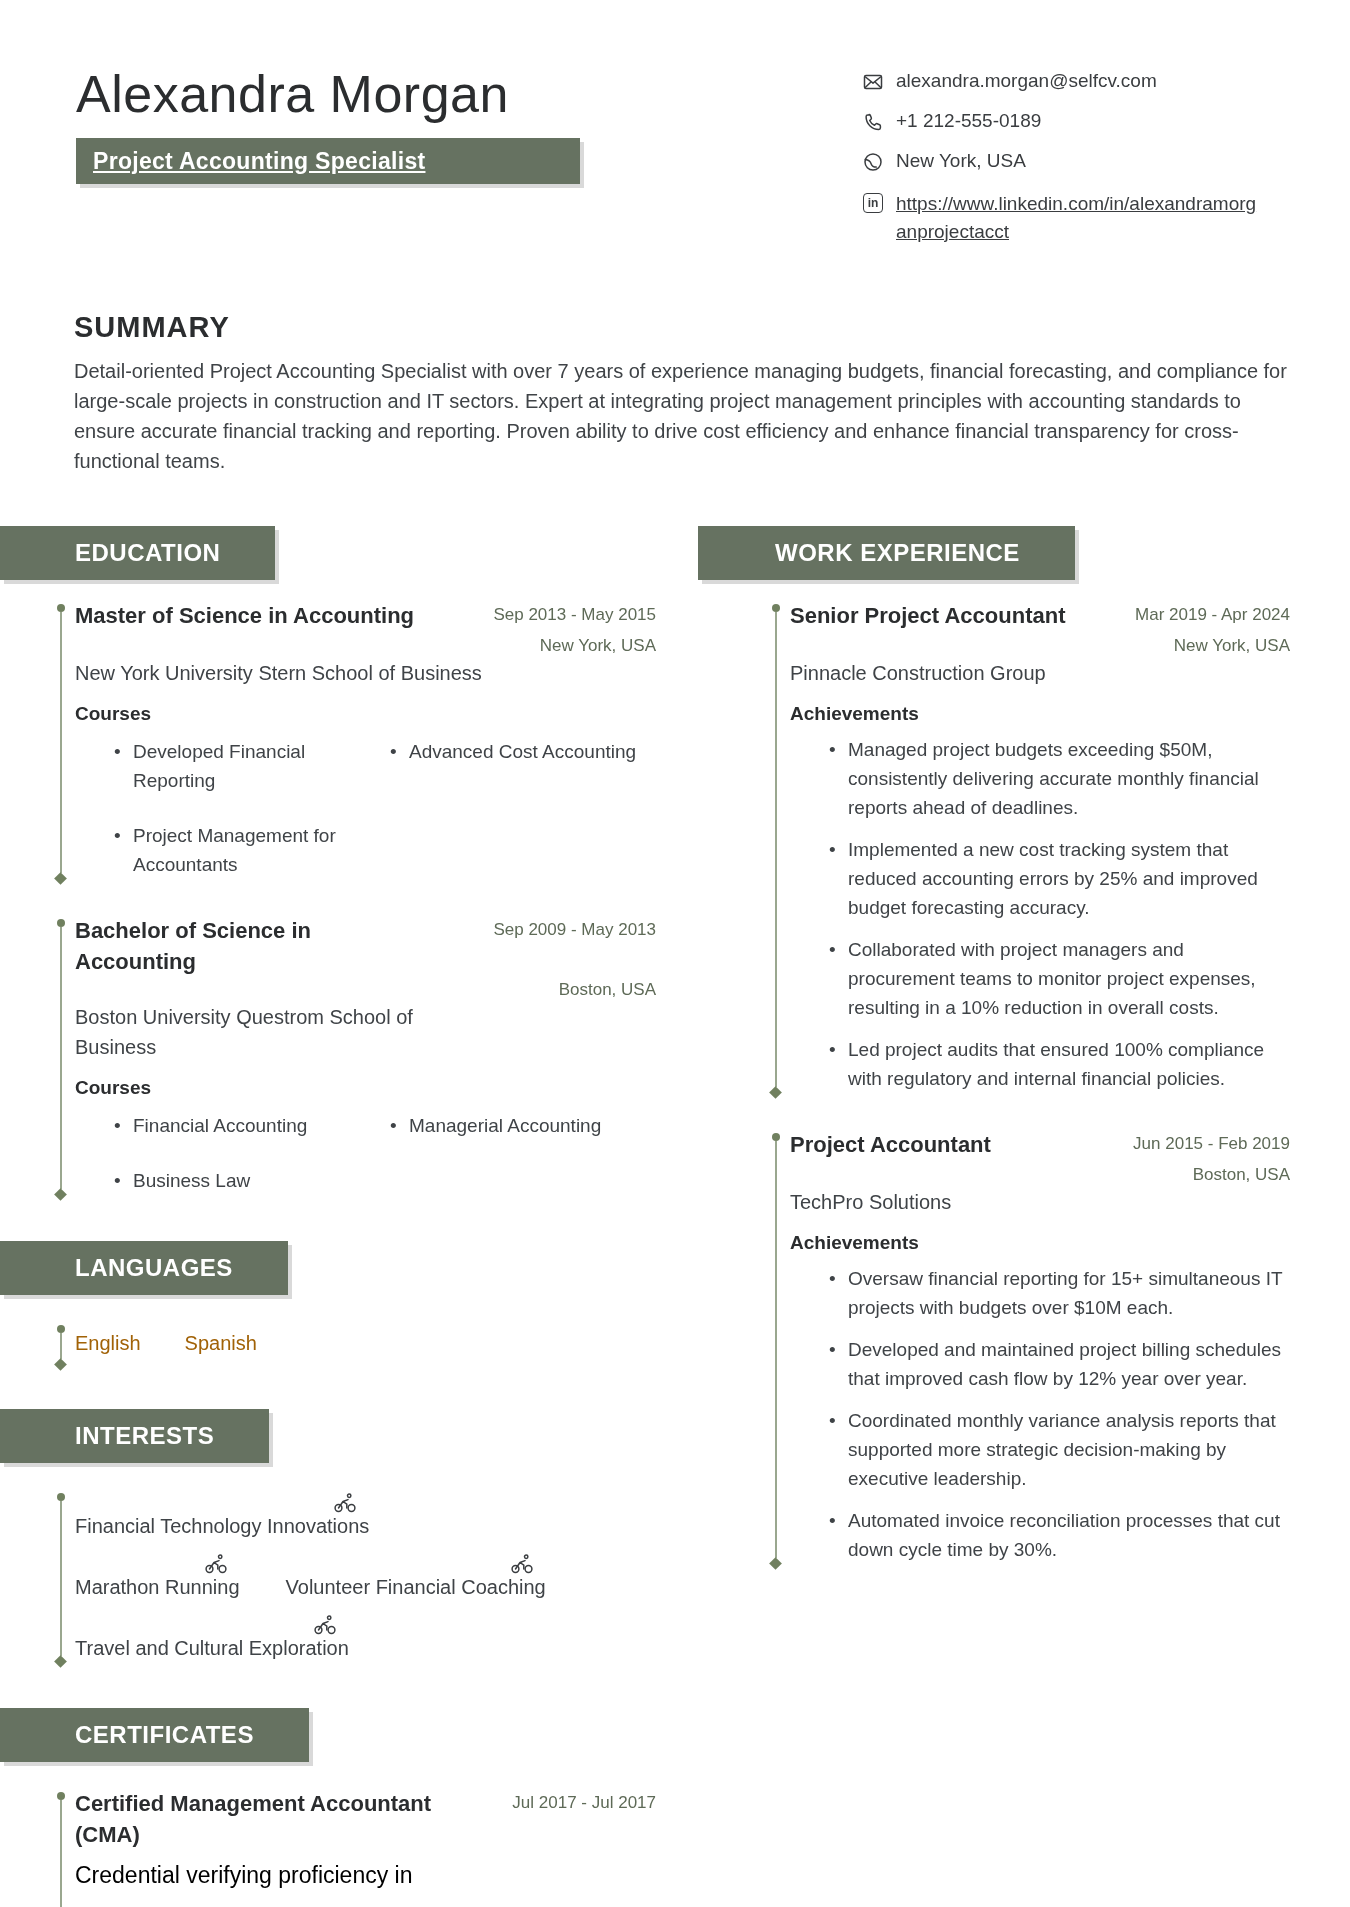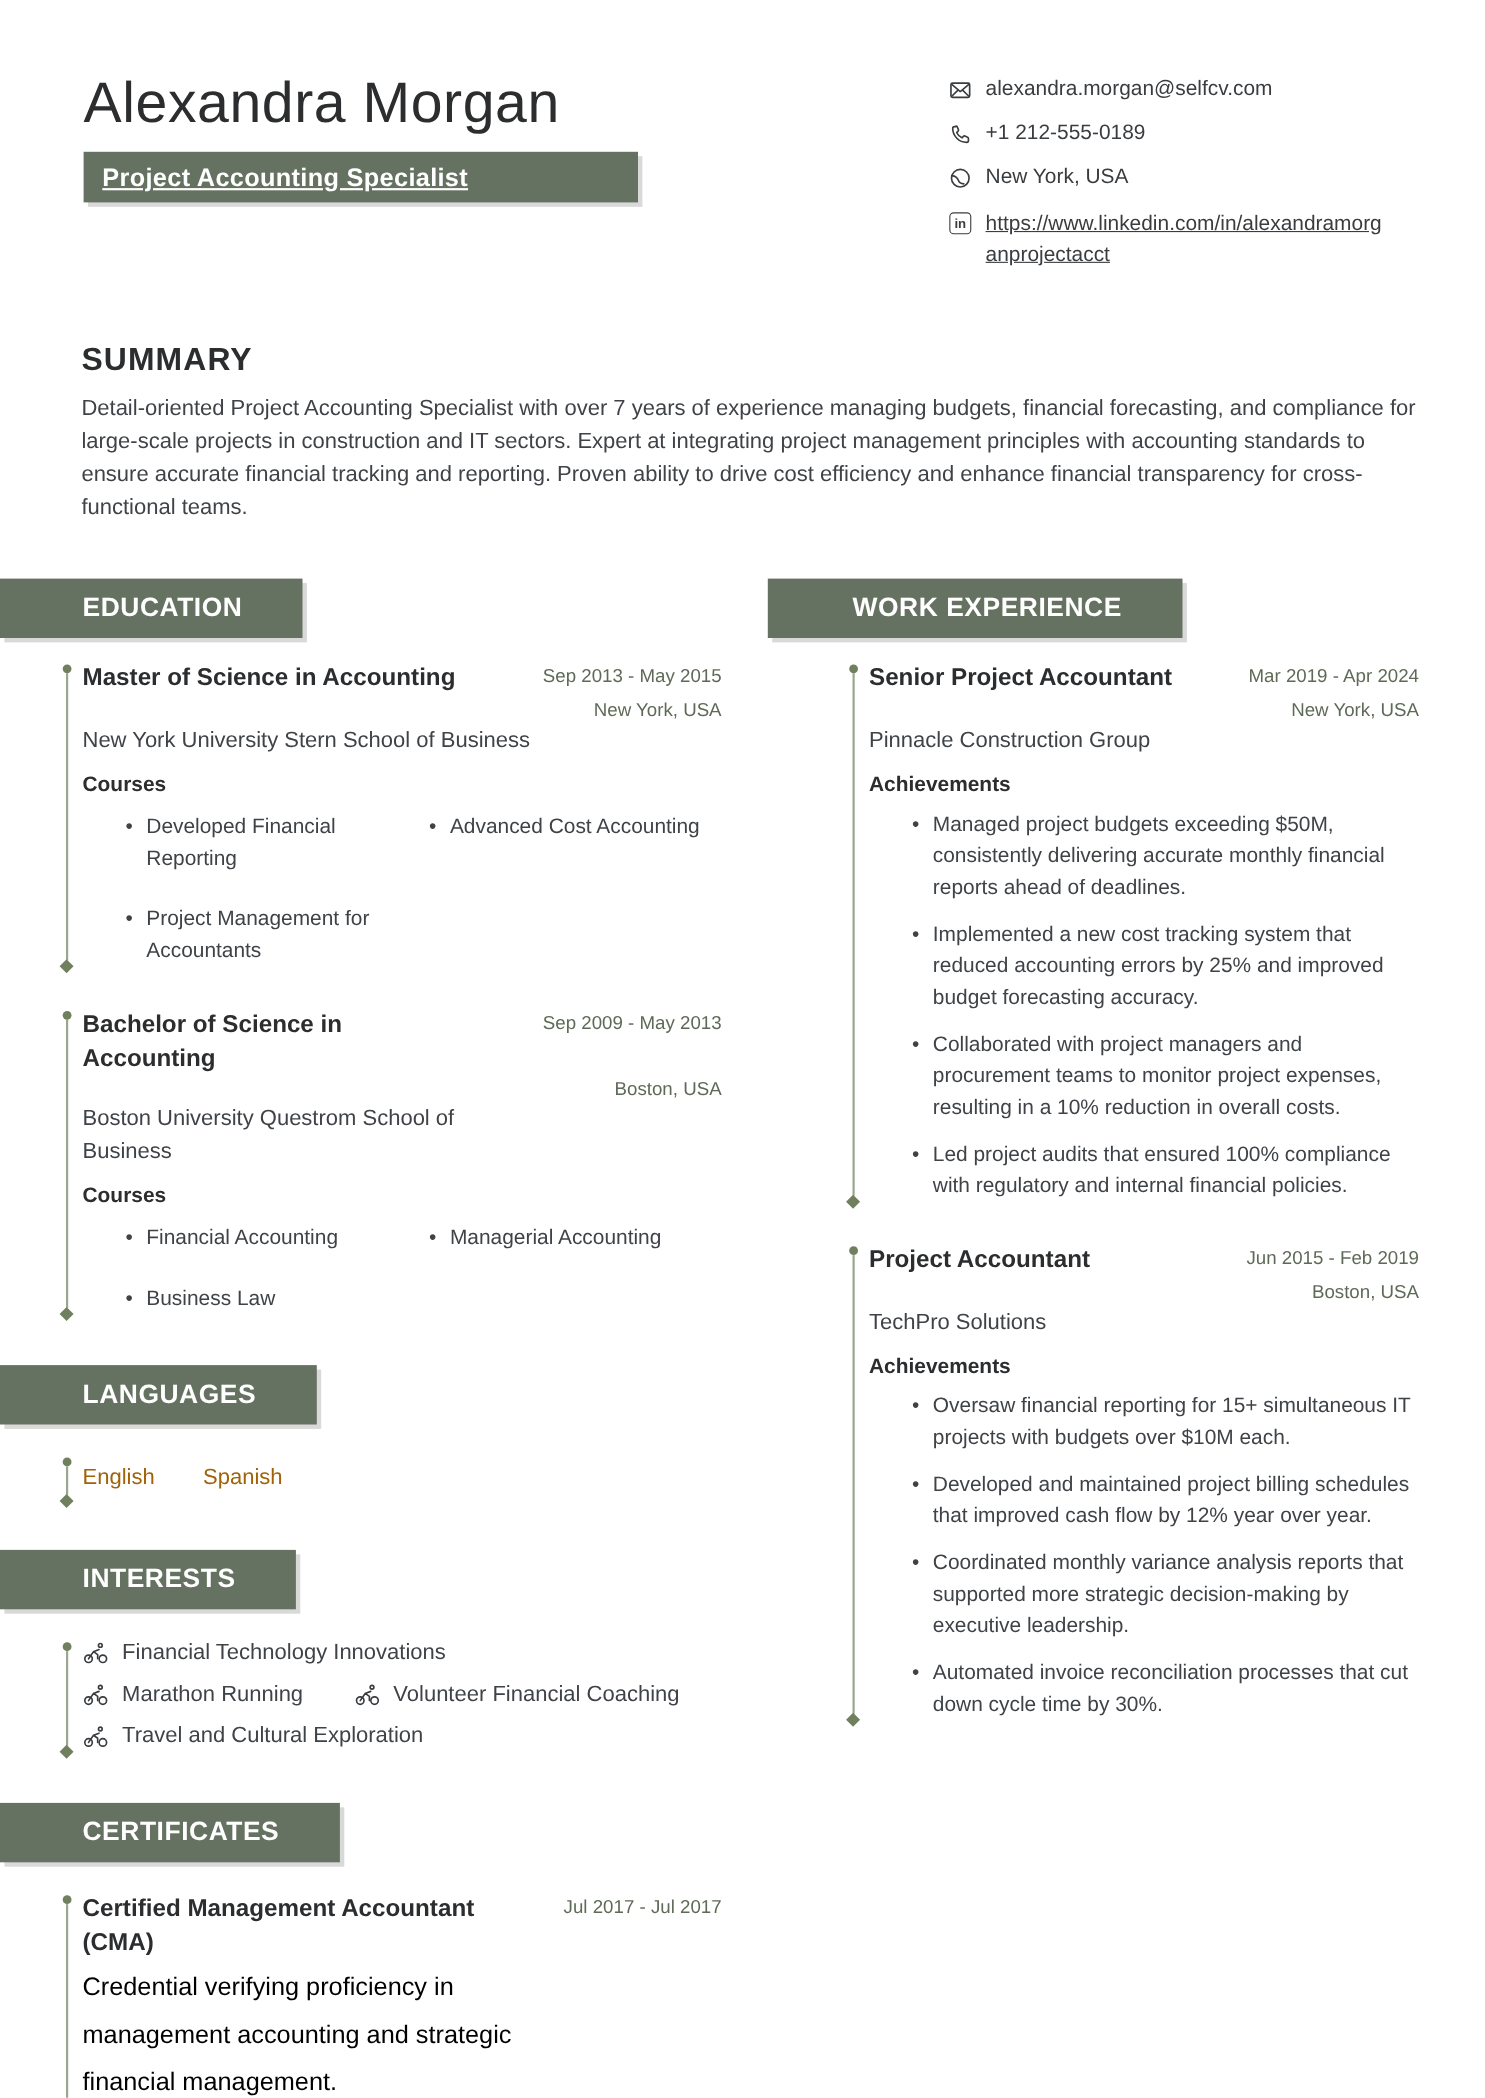--- a/index.html
+++ b/index.html
@@ -89,21 +89,21 @@
   ul.achievements li:last-child { margin-bottom:0; }
 
   
   .lang-entry { min-height:44px; display:flex; align-items:center; }
   .lang-row { display:flex; gap:44px; font-size:20px; color:#a16207; }
 
   
   .int-entry { padding-top:2px; padding-bottom:2px; }
   .int-row { display:flex; align-items:center; margin-bottom:14px; }
   .int-row:last-child { margin-bottom:0; }
-  .int-item { display:flex; align-items:flex-start; font-size:20px; color:#3f4347; }
+  .int-item { display:flex; align-items:flex-end; font-size:20px; color:#3f4347;flex-direction:column; }
   .int-item + .int-item { margin-left:46px; }
   .iicon { width:24px; height:24px; margin-right:12px; flex-shrink:0; }
   .iicon svg { width:24px; height:24px; stroke:#3a3d40; fill:none; stroke-width:1.5; stroke-linecap:round; stroke-linejoin:round; }
 
   
   .cert-title { font-size:22px; font-weight:700; color:#2b2d2f; line-height:31px; max-width:415px; }
   .cert-desc { font-size:23px; line-height:43px; color:#000000; max-width:470px; margin-top:4px; }
 
   .sp-lang { margin-top:46px; }
   .sp-int  { margin-top:44px; }

